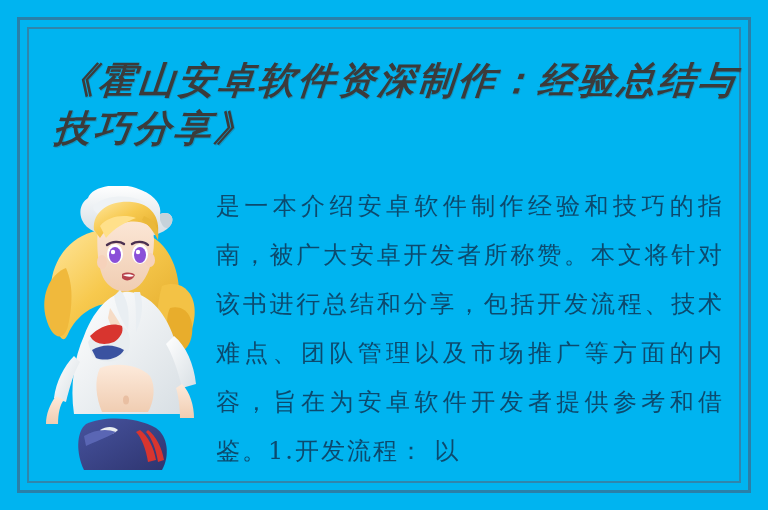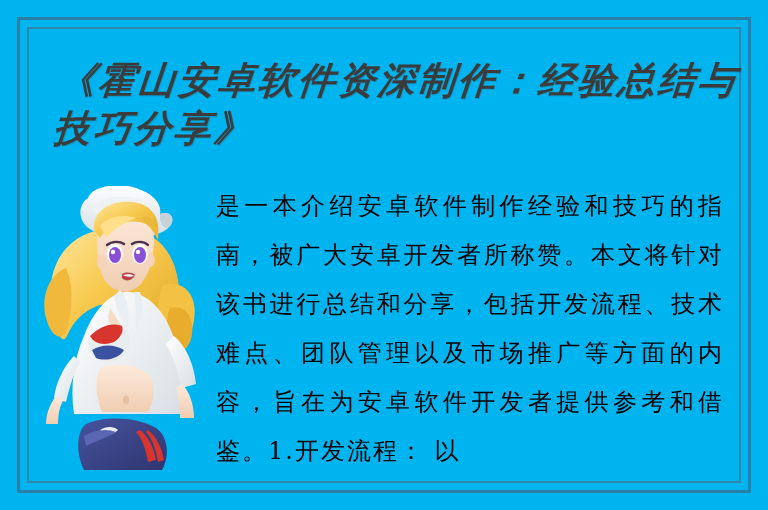--- a/index.html
+++ b/index.html
@@ -75,21 +75,21 @@
   
   .body-copy {
     position: absolute;
     left: 216px;
     top: 182px;
     width: 508px;
     font-family: "DejaVu Serif", "Liberation Serif", serif;
     font-size: 24px;
     line-height: 49px;
     letter-spacing: 2px;
-    color: #000000;
+    color: #0c4a6e;
     text-align: justify;
     text-justify: inter-character;
   }
 </style>
 </head>
 <body>
 
 <div id="poster">
 
   <div class="frame-outer"></div>

